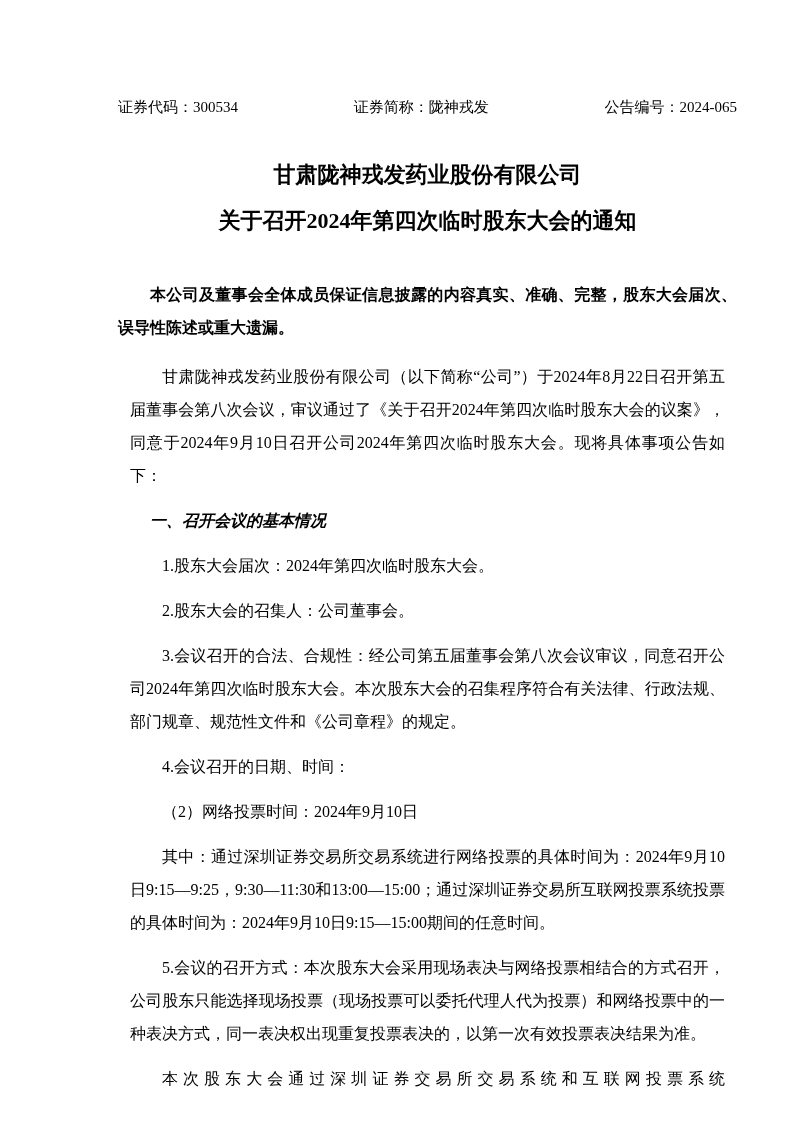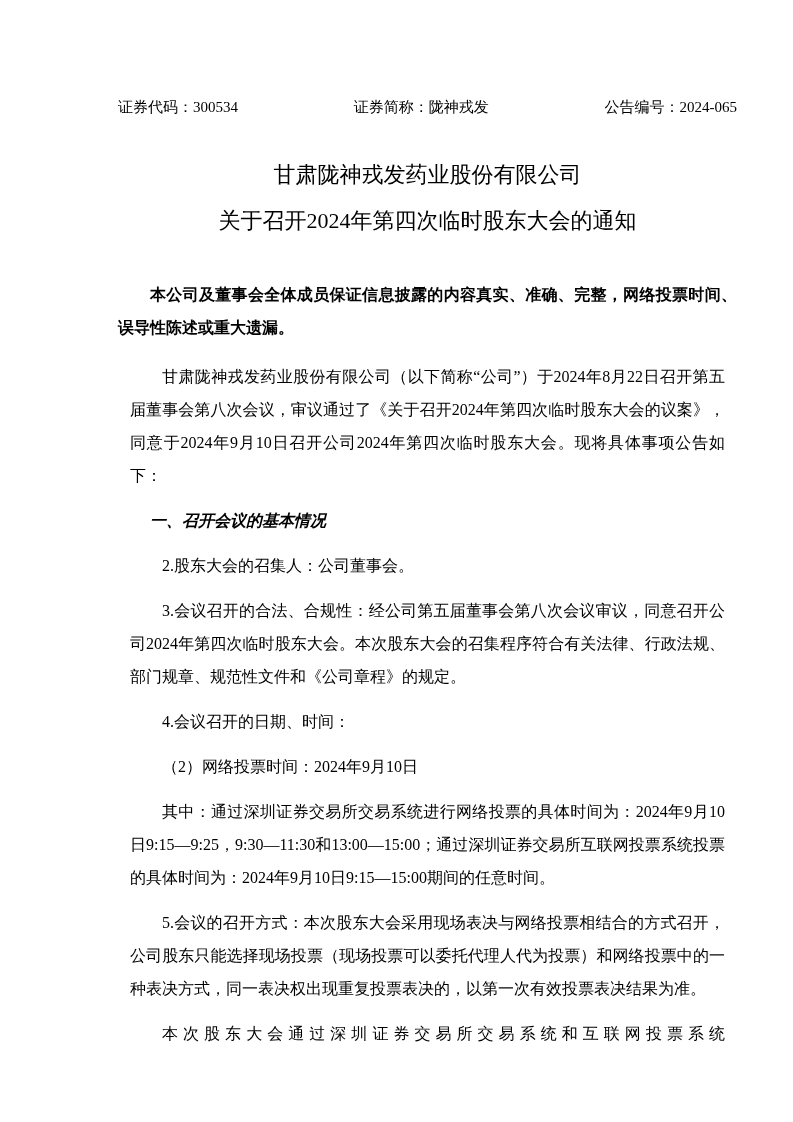--- a/index.html
+++ b/index.html
@@ -23,21 +23,21 @@
   }
   .doc-header {
     display: flex;
     justify-content: space-between;
     font-size: 15px;
     line-height: 22px;
     white-space: nowrap;
   }
   .doc-title {
     text-align: center;
-    font-weight: normal;
+    font-weight: bold;
     font-size: 22px;
     line-height: 30px;
   }
   .doc-title.first { margin-top: 42px; }
   .doc-title.second { margin-top: 16px; }
   .disclaimer {
     margin-top: 42px;
     font-weight: bold;
     font-size: 16px;
     line-height: 33px;
@@ -73,26 +73,27 @@
 
   <div class="doc-header">
     <span>证券代码：300534</span>
     <span>证券简称：陇神戎发</span>
     <span>公告编号：2024-065</span>
   </div>
 
   <div class="doc-title first">甘肃陇神戎发药业股份有限公司</div>
   <div class="doc-title second">关于召开2024年第四次临时股东大会的通知</div>
 
-  <p class="disclaimer">本公司及董事会全体成员保证信息披露的内容真实、准确、完整，网络投票时间、误导性陈述或重大遗漏。</p>
+  <p class="disclaimer">本公司及董事会全体成员保证信息披露的内容真实、准确、完整，股东大会届次、误导性陈述或重大遗漏。</p>
 
   <p class="para intro">甘肃陇神戎发药业股份有限公司（以下简称“公司”）于2024年8月22日召开第五届董事会第八次会议，审议通过了《关于召开2024年第四次临时股东大会的议案》，同意于2024年9月10日召开公司2024年第四次临时股东大会。现将具体事项公告如下：</p>
 
   <p class="section-heading">一、召开会议的基本情况</p>
 
+  <p class="para">1.股东大会届次：2024年第四次临时股东大会。</p>
   <p class="para">2.股东大会的召集人：公司董事会。</p>
   <p class="para">3.会议召开的合法、合规性：经公司第五届董事会第八次会议审议，同意召开公司2024年第四次临时股东大会。本次股东大会的召集程序符合有关法律、行政法规、部门规章、规范性文件和《公司章程》的规定。</p>
   <p class="para">4.会议召开的日期、时间：</p>
   <p class="para">（2）网络投票时间：2024年9月10日</p>
   <p class="para">其中：通过深圳证券交易所交易系统进行网络投票的具体时间为：2024年9月10日9:15—9:25，9:30—11:30和13:00—15:00；通过深圳证券交易所互联网投票系统投票的具体时间为：2024年9月10日9:15—15:00期间的任意时间。</p>
   <p class="para">5.会议的召开方式：本次股东大会采用现场表决与网络投票相结合的方式召开，公司股东只能选择现场投票（现场投票可以委托代理人代为投票）和网络投票中的一种表决方式，同一表决权出现重复投票表决的，以第一次有效投票表决结果为准。</p>
   <p class="para stretch">本次股东大会通过深圳证券交易所交易系统和互联网投票系统</p>
 
 </div>
 

